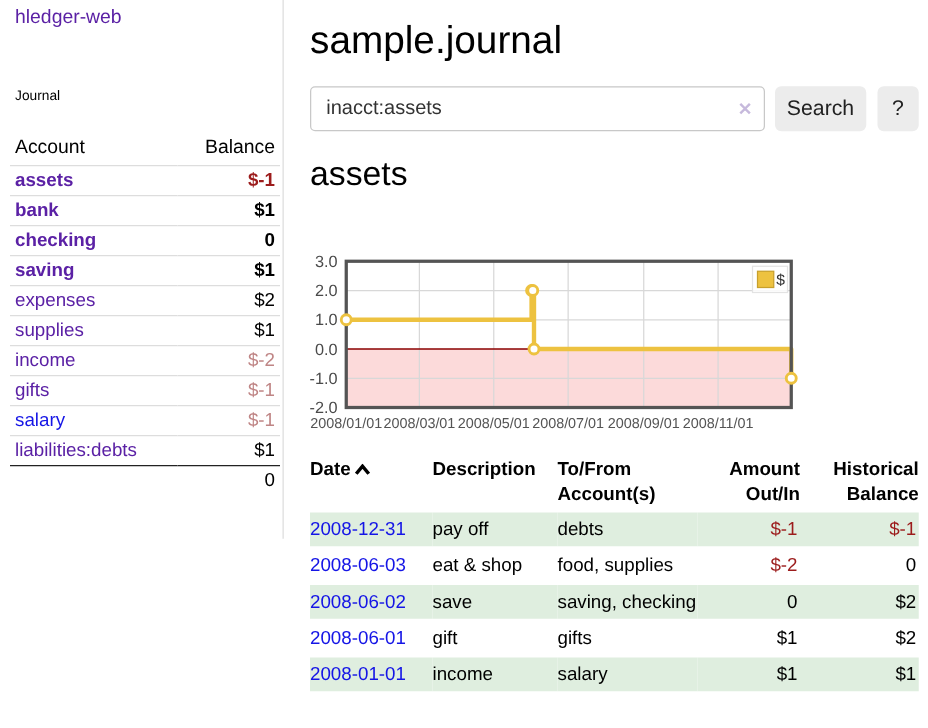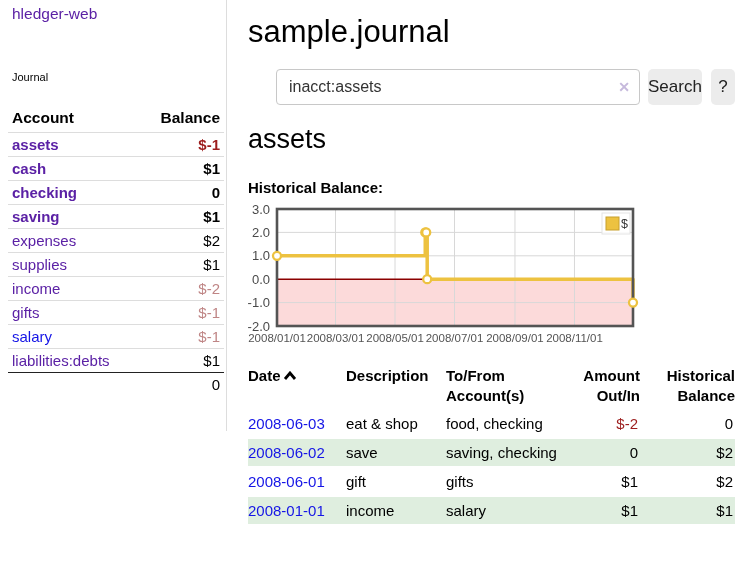--- a/index.html
+++ b/index.html
@@ -21,41 +21,41 @@
   }
   .journal-link {
     position:absolute; left:12px; top:71px;
     font-size:11px; color:#000000; cursor:pointer;
   }
   table.accounts {
     position:absolute; left:8px; top:106px; width:216px;
     border-collapse:collapse; font-size:15px;
   }
   table.accounts th {
-    font-weight:bold; text-align:left; padding:3px 4px 5px 4px; font-size:15.5px;
+    font-weight:normal; text-align:left; padding:3px 4px 5px 4px; font-size:15.5px;
   }
   table.accounts th.bal { text-align:right; }
   table.accounts tbody tr { border-top:1px solid #ddd; }
   table.accounts td { padding:3px 4px; height:24px; }
   table.accounts td.bal { text-align:right; font-weight:bold; color:#000; }
   table.accounts tr.plain td.bal { font-weight:normal; }
   td.d1 { padding-left:12px; }
   td.d2 { padding-left:22px; }
   td.d3 { padding-left:32px; }
   .acct { color:#5b21a5; cursor:pointer; }
   tr.bold .acct { font-weight:bold; }
   .acct.blue { color:#1515e6; }
   .neg-strong { color:#9c1c1c !important; }
   .neg-muted  { color:#bf8585 !important; }
   tr.total-row { border-top:1.5px solid #222 !important; }
   
   .main { position:absolute; left:248px; top:0; width:487px; }
   h1.page-title { font-size:31px; font-weight:400; padding-top:14px; letter-spacing:0; }
   .search-row { position:absolute; top:69px; left:0; width:487px; height:36px; display:flex; }
-  .search-wrap { position:relative; width:364px; height:36px;margin-left:28px; }
+  .search-wrap { position:relative; width:364px; height:36px; }
   .search-input {
     width:364px; height:36px; border:1px solid #c8c8c8; border-radius:4px;
     font-family:"Liberation Sans",sans-serif; font-size:16px; color:#333;
     padding:0 28px 0 12px; outline:none;
   }
   .clear-x {
     position:absolute; right:10px; top:9px; font-size:14px; font-weight:bold;
     color:#c6b9dc; cursor:pointer; line-height:18px;
   }
   .btn {
@@ -95,21 +95,21 @@
         <th>Account</th>
         <th class="bal">Balance</th>
       </tr>
     </thead>
     <tbody>
       <tr class="bold">
         <td class="d1"><span class="acct">assets</span></td>
         <td class="bal neg-strong">$-1</td>
       </tr>
       <tr class="bold">
-        <td class="d2"><span class="acct">cash</span></td>
+        <td class="d2"><span class="acct">bank</span></td>
         <td class="bal">$1</td>
       </tr>
       <tr class="bold">
         <td class="d3"><span class="acct">checking</span></td>
         <td class="bal">0</td>
       </tr>
       <tr class="bold">
         <td class="d3"><span class="acct">saving</span></td>
         <td class="bal">$1</td>
       </tr>
@@ -151,21 +151,20 @@
   <div class="search-row">
     <div class="search-wrap">
       <input class="search-input" value="inacct:assets" style="">
       <span class="clear-x">✕</span>
     </div>
     <button class="btn search-btn">Search</button>
     <button class="btn help-btn">?</button>
   </div>
 
   <h2 class="account-heading">assets</h2>
-  <div class="chart-label">Historical Balance:</div>
 
   <div class="chart-area">
     <svg id="chart-svg" width="487" height="144" viewBox="0 0 487 144">
         <rect x="29" y="76.19999999999999" width="356" height="46.80000000000001" fill="#fcdada"></rect>
         <line x1="29" y1="6" x2="29" y2="123" stroke="#d8d8d8" stroke-width="1"></line>
         <line x1="87.52054794520548" y1="6" x2="87.52054794520548" y2="123" stroke="#d8d8d8" stroke-width="1"></line>
         <line x1="147.01643835616437" y1="6" x2="147.01643835616437" y2="123" stroke="#d8d8d8" stroke-width="1"></line>
         <line x1="206.51232876712328" y1="6" x2="206.51232876712328" y2="123" stroke="#d8d8d8" stroke-width="1"></line>
         <line x1="266.9835616438356" y1="6" x2="266.9835616438356" y2="123" stroke="#d8d8d8" stroke-width="1"></line>
         <line x1="326.47945205479454" y1="6" x2="326.47945205479454" y2="123" stroke="#d8d8d8" stroke-width="1"></line>
@@ -229,24 +228,31 @@
           <div>Amount</div>
           <div>Out/In</div>
         </th>
         <th class="r">
           <div>Historical</div>
           <div>Balance</div>
         </th>
       </tr>
     </thead>
     <tbody>
+      <tr class="shaded">
+        <td><span class="date-link">2008-12-31</span></td>
+        <td>pay off</td>
+        <td>debts</td>
+        <td class="r neg-strong">$-1</td>
+        <td class="r neg-strong">$-1</td>
+      </tr>
       <tr>
         <td><span class="date-link">2008-06-03</span></td>
         <td>eat &amp; shop</td>
-        <td>food, checking</td>
+        <td>food, supplies</td>
         <td class="r neg-strong">$-2</td>
         <td class="r">0</td>
       </tr>
       <tr class="shaded">
         <td><span class="date-link">2008-06-02</span></td>
         <td>save</td>
         <td>saving, checking</td>
         <td class="r">0</td>
         <td class="r">$2</td>
       </tr>

